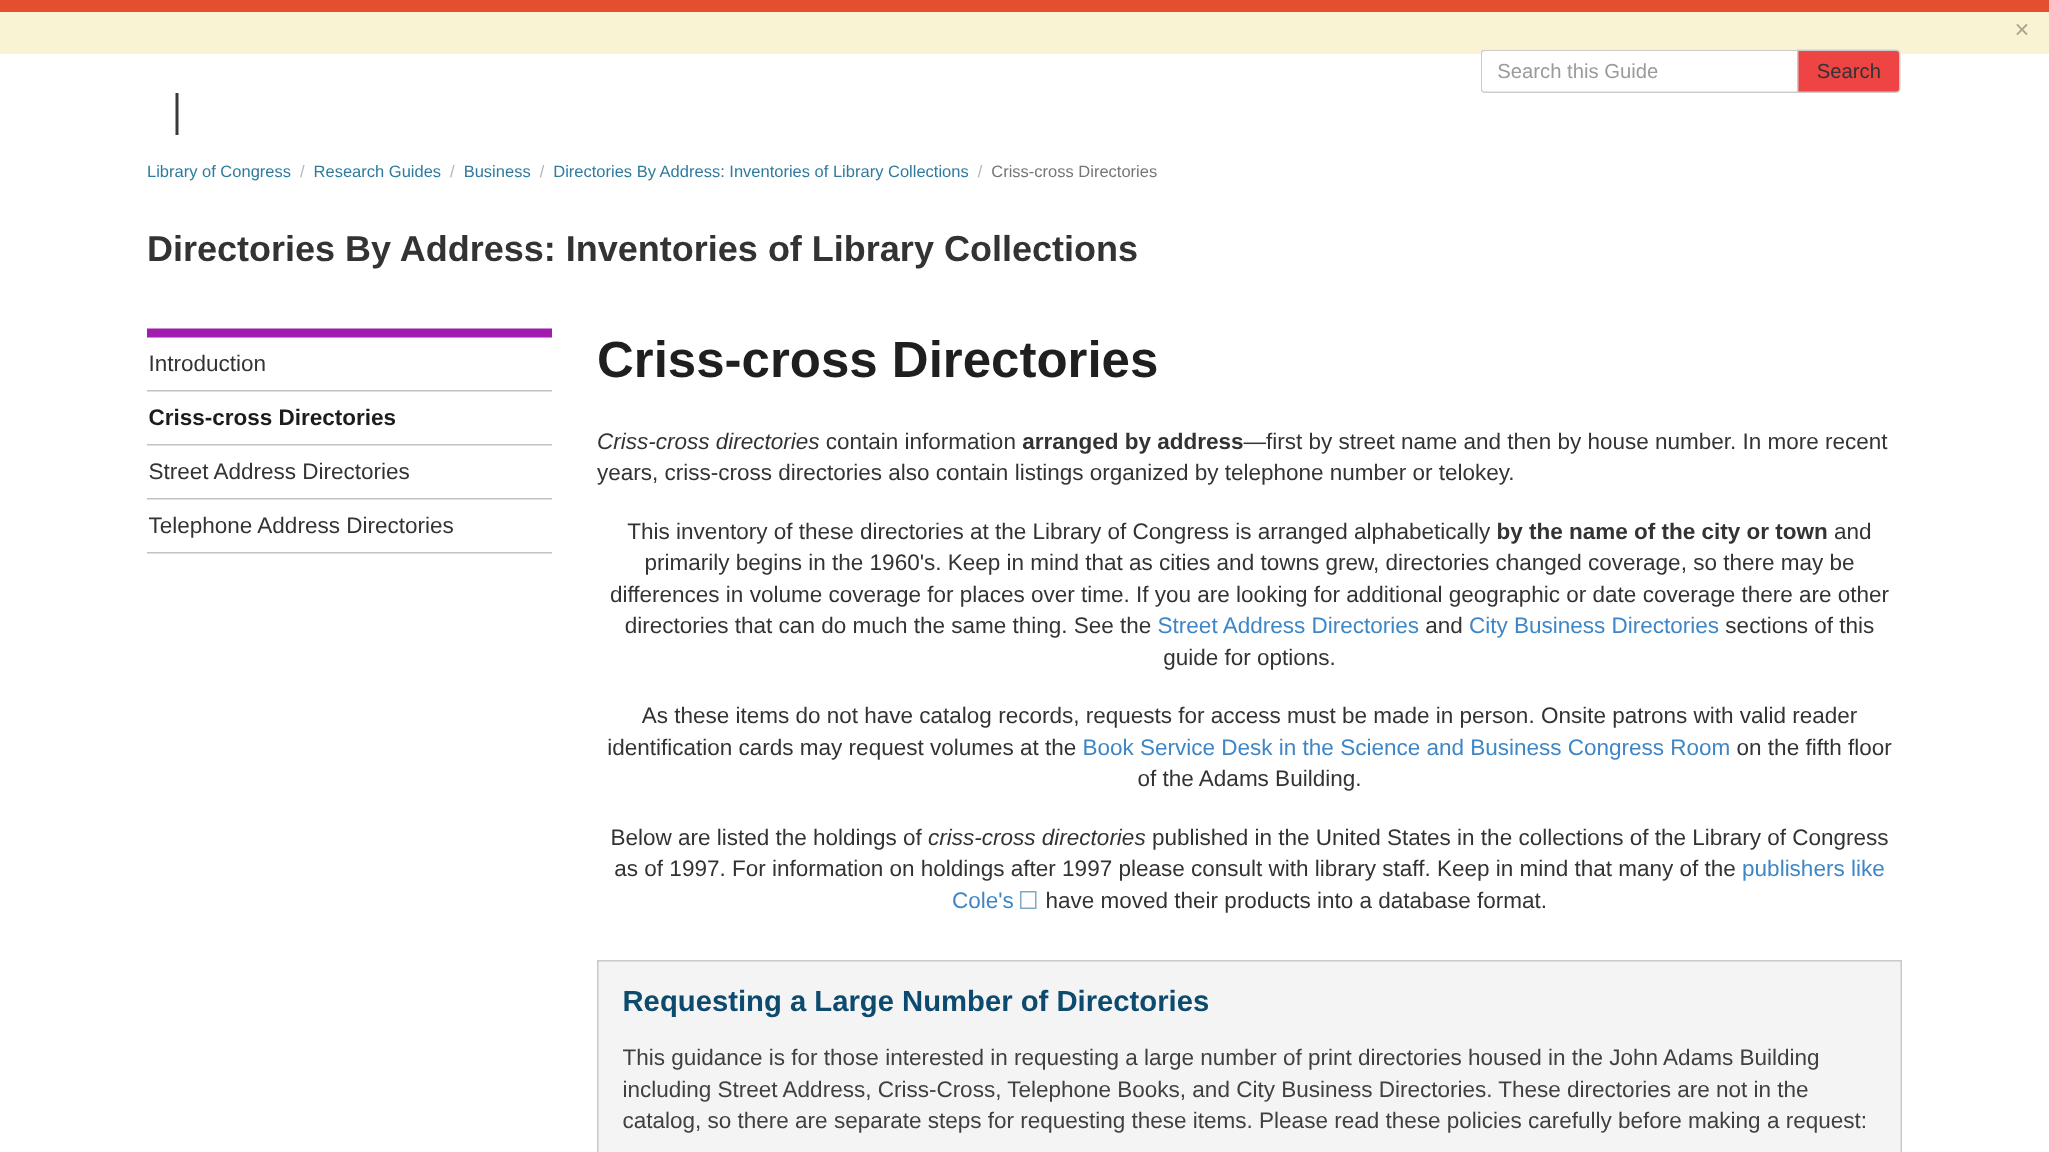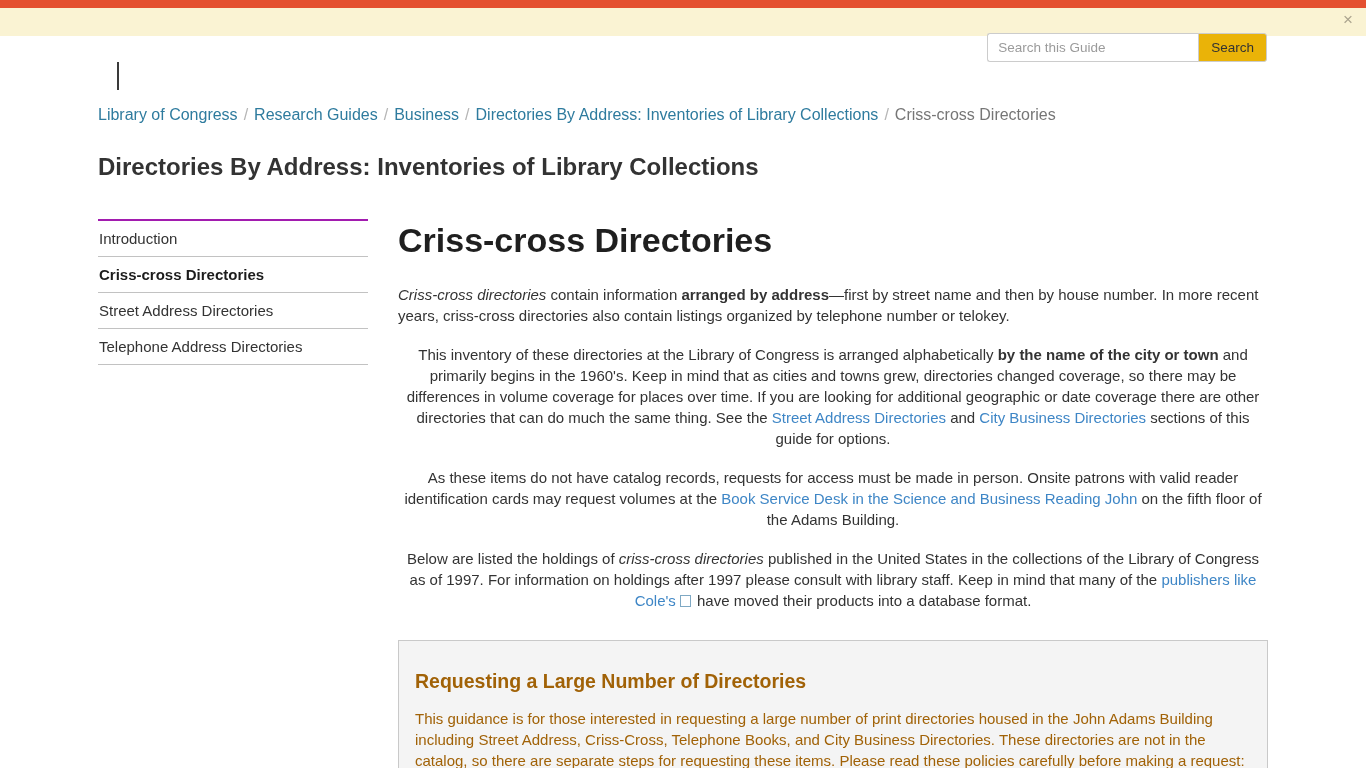--- a/index.html
+++ b/index.html
@@ -59,21 +59,21 @@
     background: #fff;
     outline: none;
     font-family: "Liberation Sans", sans-serif;
   }
   .search-input::placeholder { color: #9b9b9b; }
   .search-btn {
     height: 29px;
     padding: 0 12px;
     border: 1px solid #ccc;
     border-radius: 0 3px 3px 0;
-    background: #eab308;
+    background: #ef4444;
     font-size: 13.5px;
     color: #333;
     cursor: pointer;
     font-family: "Liberation Sans", sans-serif;
   }
   
   .caret-line {
     position: absolute;
     left: 117px;
     top: 62px;
@@ -82,21 +82,21 @@
     background: #3a3a3a;
   }
   .container {
     width: 1170px;
     margin: 0 auto;
     position: relative;
   }
   
   .breadcrumb {
     margin-top: 72px;
-    font-size: 16px;
+    font-size: 11px;
     color: #8a8a8a;
     line-height: 14px;
   }
   .breadcrumb a {
     color: #2e7b9e;
     text-decoration: none;
   }
   .breadcrumb .sep {
     color: #b5b5b5;
     margin: 0 6px;
@@ -114,21 +114,21 @@
     display: flex;
     margin-top: 38px;
     align-items: flex-start;
   }
   .sidebar {
     width: 270px;
     flex: 0 0 270px;
   }
   .sidebar ul {
     list-style: none;
-    border-top: 2px solid #a21caf;
+    border-top: 6px solid #a21caf;
   }
   .sidebar li {
     border-bottom: 1px solid #c2c2c2;
   }
   .sidebar li a {
     display: block;
     padding: 9px 2px 8px 1px;
     font-size: 15px;
     color: #333;
     text-decoration: none;
@@ -168,29 +168,28 @@
   
   .request-box {
     margin-top: 29px;
     border: 1px solid #c9c9c9;
     background: #f4f4f4;
     padding: 15px 16px 20px 16px;
   }
   .request-box h2 {
     font-size: 19.5px;
     font-weight: bold;
-    color: #a16207;
+    color: #0c4a6e;
     line-height: 24px;
-    margin-top: 13px;
   }
   .request-box .box-intro {
     margin-top: 15px;
     font-size: 15px;
     line-height: 21px;
-    color: #a16207;
+    color: #404040;
   }
 </style>
 </head>
 <body>
 
 <div class="page">
 
   <div class="topbar"></div>
 
   <div class="notice-banner">
@@ -229,21 +228,21 @@
               <a href="#">Telephone Address Directories</a>
             </li>
         </ul>
       </aside>
 
       <main class="content">
         <h1>Criss-cross Directories</h1>
 
         <p><em>Criss-cross directories</em><span> contain information </span><strong>arranged by address</strong><span>—first by street name and then by house number. In more recent years, criss-cross directories also contain listings organized by telephone number or telokey.</span></p>
         <p><span>This inventory of these directories at the Library of Congress is arranged alphabetically </span><strong>by the name of the city or town</strong><span> and primarily begins in the 1960's. Keep in mind that as cities and towns grew, directories changed coverage, so there may be differences in volume coverage for places over time. If you are looking for additional geographic or date coverage there are other directories that can do much the same thing. See the </span><a href="#" class="txt-link">Street Address Directories</a><span> and </span><a href="#" class="txt-link">City Business Directories</a><span> sections of this guide for options.</span></p>
-        <p><span>As these items do not have catalog records, requests for access must be made in person. Onsite patrons with valid reader identification cards may request volumes at the </span><a href="#" class="txt-link">Book Service Desk in the Science and Business Reading John</a><span> on the fifth floor of the Adams Building.</span></p>
+        <p><span>As these items do not have catalog records, requests for access must be made in person. Onsite patrons with valid reader identification cards may request volumes at the </span><a href="#" class="txt-link">Book Service Desk in the Science and Business Congress Room</a><span> on the fifth floor of the Adams Building.</span></p>
         <p><span>Below are listed the holdings of </span><em>criss-cross directories</em><span> published in the United States in the collections of the Library of Congress as of 1997. For information on holdings after 1997 please consult with library staff. Keep in mind that many of the </span><a href="#" class="txt-link">publishers like Cole's</a><span class="ext-box"></span><span> have moved their products into a database format.</span></p>
 
         <section class="request-box">
           <h2>Requesting a Large Number of Directories</h2>
           <p class="box-intro">This guidance is for those interested in requesting a large number of print directories housed in the John Adams Building including Street Address, Criss-Cross, Telephone Books, and City Business Directories. These directories are not in the catalog, so there are separate steps for requesting these items. Please read these policies carefully before making a request:</p>
 
         </section>
       </main>
 
     </div>

